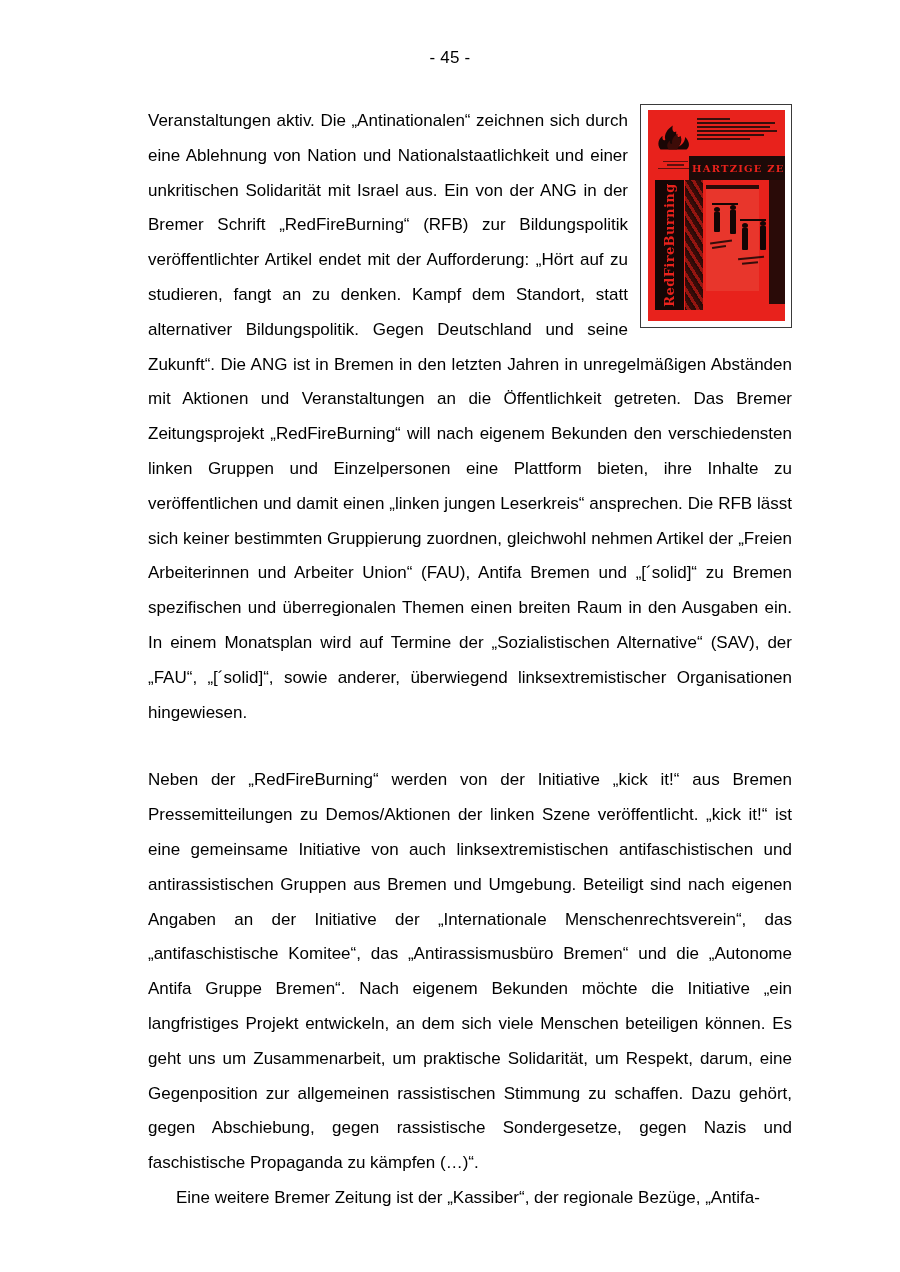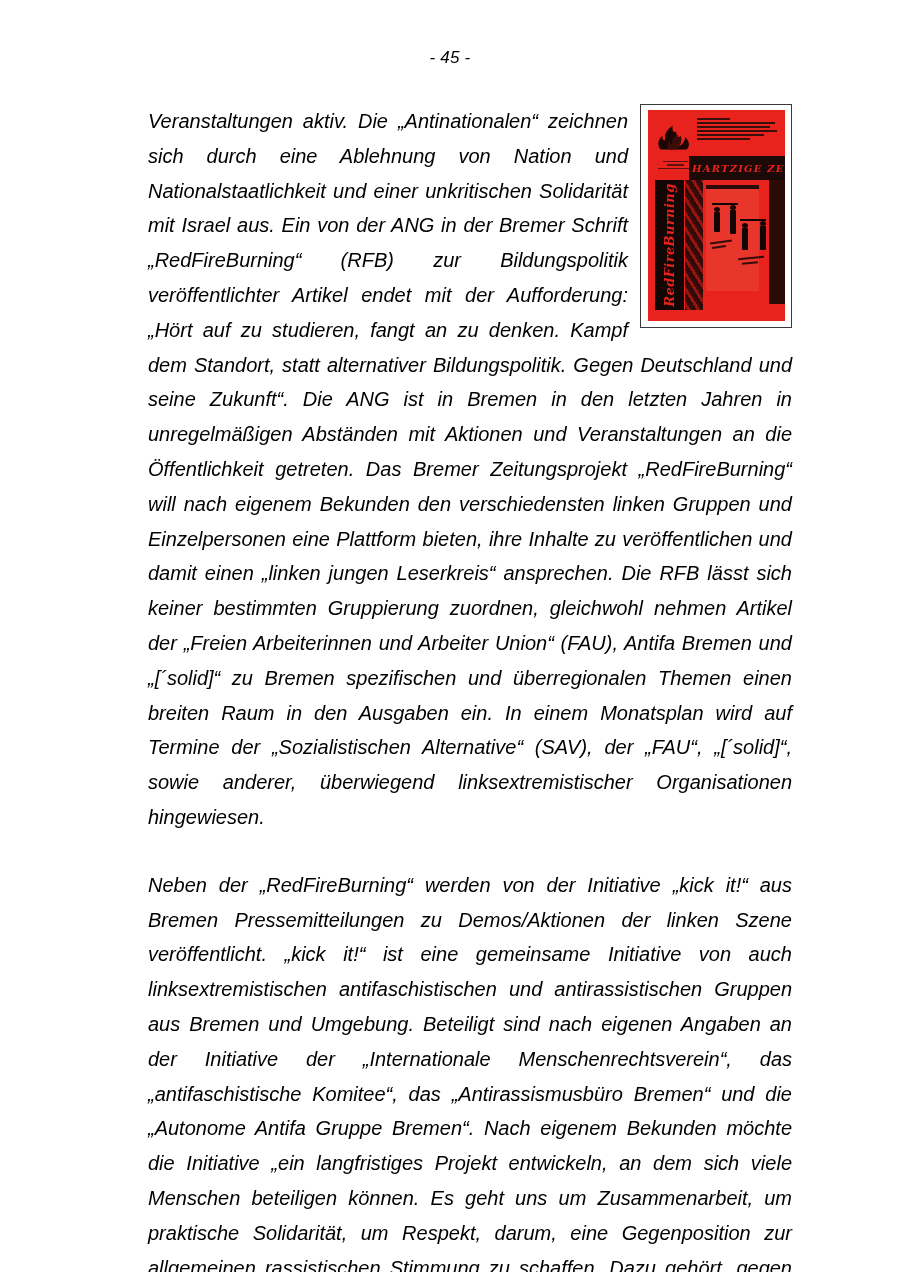--- a/index.html
+++ b/index.html
@@ -14,42 +14,41 @@
     color: #000000;
     position: relative;
     overflow: hidden;
   }
 
   .page {
     position: relative;
     width: 900px;
     height: 1108px;
     box-sizing: border-box;
-    font-style: italic;
   }
 
   .page-number {
     position: absolute;
     top: 48px;
     left: 0;
     width: 900px;
     text-align: center;
     font-size: 17px;
     letter-spacing: 0.2px;
   }
 
   .content {
     position: absolute;
     left: 148px;
     top: 104px;
     width: 644px;
   }
 
   .para {
-    font-size: 20px;
+    font-size: 17px;
     line-height: 34.8px;
     text-align: justify;
     text-justify: inter-word;
     margin: 0;
     hyphens: none;
   }
 
   .para-gap {
     height: 33px;
   }

